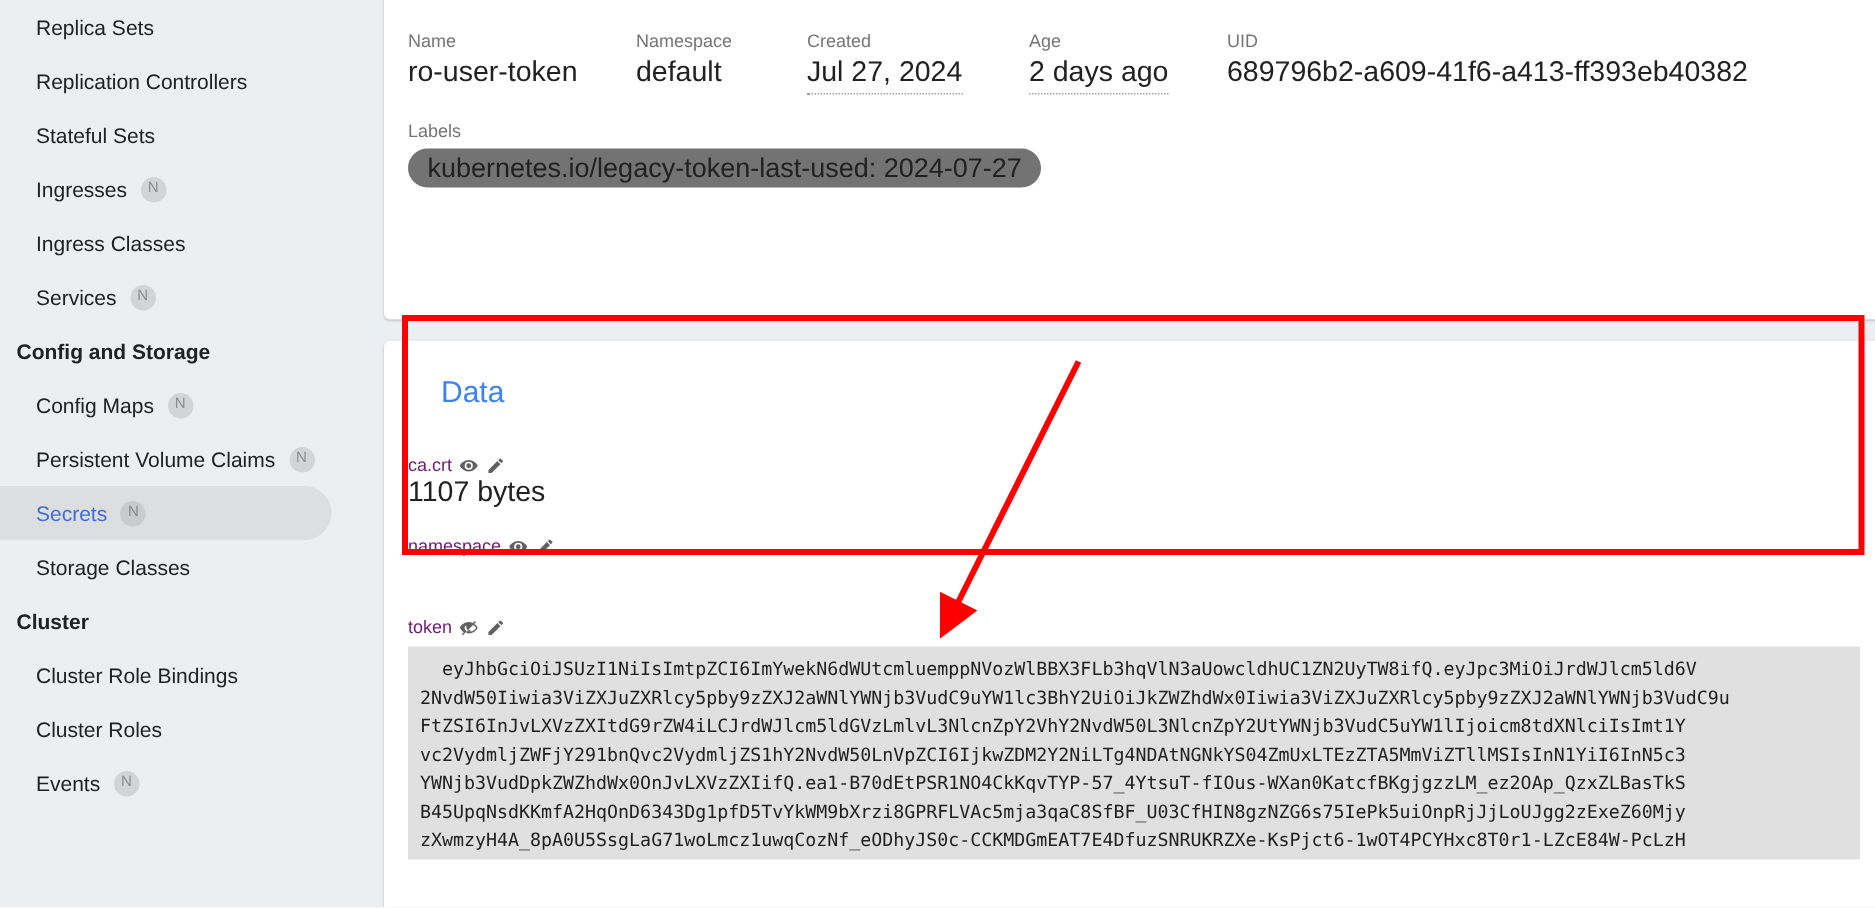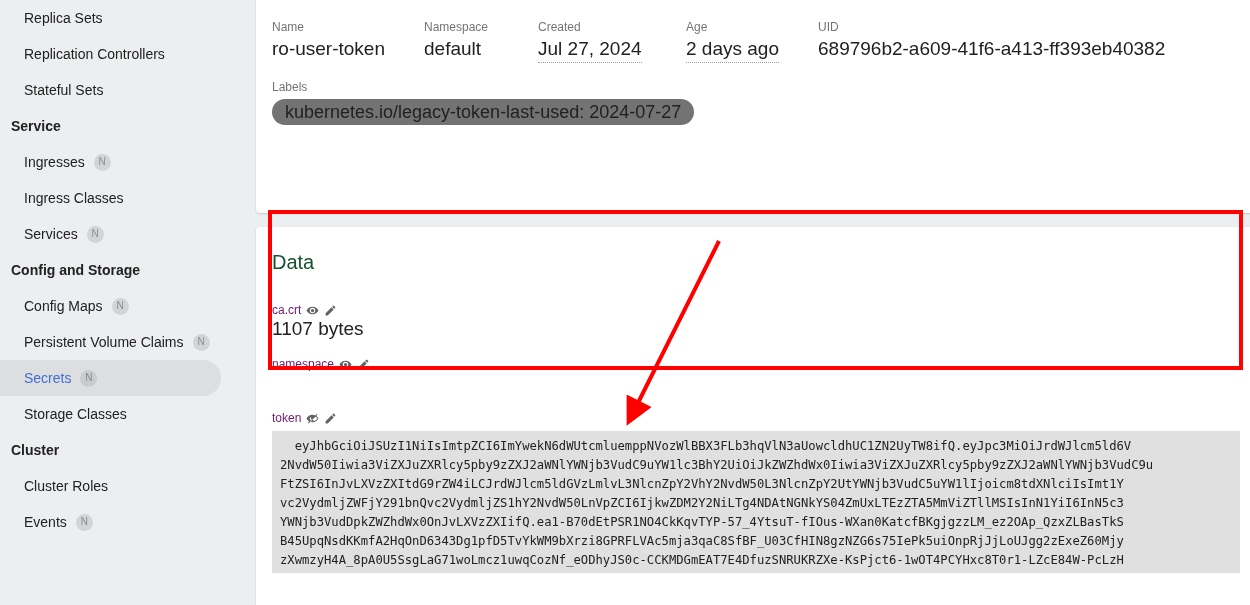--- a/index.html
+++ b/index.html
@@ -156,22 +156,23 @@
     position: absolute;
     left: 5px;
     top: 227px;
     width: 1000px;
     min-height: 400px;
     padding: 0;
   }
 
   .data-title {
     font-size: 20px;
-    color: #14532d;
+    color: #3b82f6;
     line-height: 24px;
+    padding-left: 22px;
   }
 
   .data-key {
     font-size: 12px;
     color: #701a75;
     line-height: 14px;
     display: flex;
     align-items: center;
     gap: 5px;
   }
@@ -228,23 +229,20 @@
   <nav class="sidebar" id="sidebar">
       <div class="nav-item">
         <span class="nav-label">Replica Sets</span>
       </div>
       <div class="nav-item">
         <span class="nav-label">Replication Controllers</span>
       </div>
       <div class="nav-item">
         <span class="nav-label">Stateful Sets</span>
       </div>
-      <div class="nav-group">
-        <span>Service</span>
-      </div>
       <div class="nav-item">
         <span class="nav-label">Ingresses</span>
         <span class="badge-n">N</span>
       </div>
       <div class="nav-item">
         <span class="nav-label">Ingress Classes</span>
       </div>
       <div class="nav-item">
         <span class="nav-label">Services</span>
         <span class="badge-n">N</span>
@@ -262,20 +260,23 @@
       </div>
       <div class="nav-item selected">
         <span class="nav-label">Secrets</span>
         <span class="badge-n">N</span>
       </div>
       <div class="nav-item">
         <span class="nav-label">Storage Classes</span>
       </div>
       <div class="nav-group">
         <span>Cluster</span>
+      </div>
+      <div class="nav-item">
+        <span class="nav-label">Cluster Role Bindings</span>
       </div>
       <div class="nav-item">
         <span class="nav-label">Cluster Roles</span>
       </div>
       <div class="nav-item">
         <span class="nav-label">Events</span>
         <span class="badge-n">N</span>
       </div>
     </nav>
 

